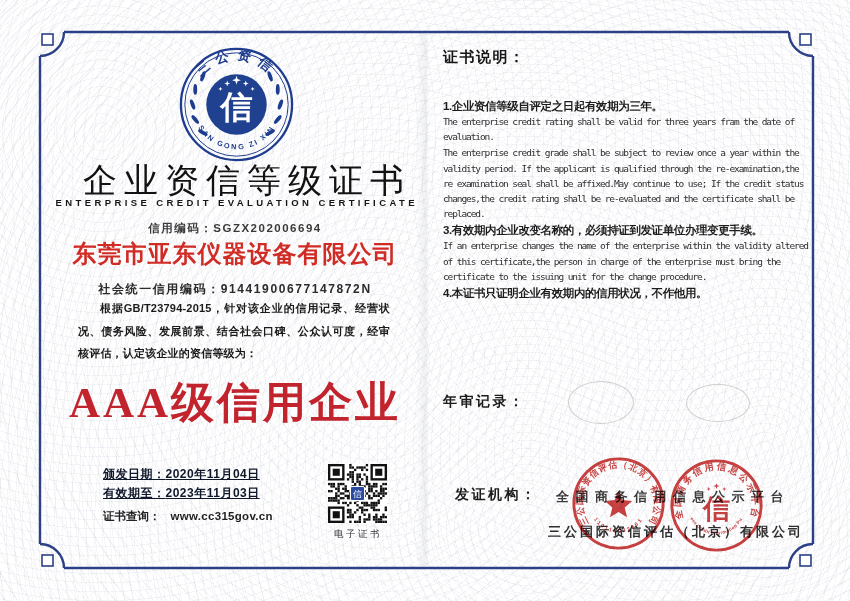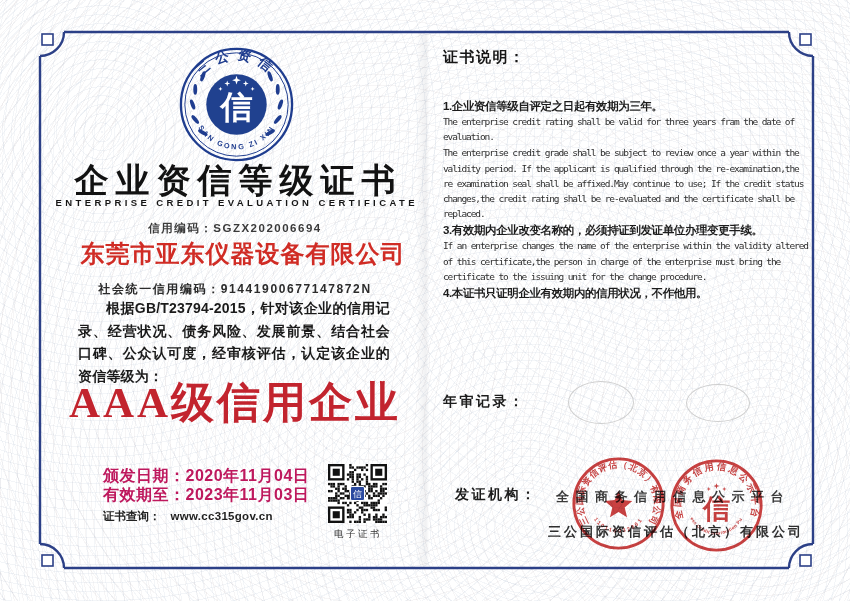--- a/index.html
+++ b/index.html
@@ -16,38 +16,38 @@
       repeating-radial-gradient(circle at 78% 30%, rgba(170,185,205,.12) 0 1px, transparent 1px 10px),
       repeating-radial-gradient(circle at 62% 88%, rgba(170,185,205,.13) 0 1px, transparent 1px 8px),
       repeating-radial-gradient(circle at 90% 75%, rgba(185,175,180,.12) 0 1px, transparent 1px 9px);
   }
   .fold{position:absolute;left:416px;top:34px;width:22px;height:532px;
     background:linear-gradient(90deg,rgba(255,255,255,0) 0%,rgba(110,115,130,.10) 45%,rgba(255,255,255,0) 60%);}
   svg.frame{position:absolute;inset:0;z-index:1;pointer-events:none;}
   .abs{position:absolute;z-index:2;}
   
   .logo{left:178px;top:46px;width:117px;height:117px;}
-  .title{left:40px;top:158px;width:390px;text-align:center;
+  .title{left:40px;top:158px;width:390px;text-align:left;
     font-family:"Liberation Serif","DejaVu Serif",serif;
-    font-size:34px;font-weight:bold;color:#121212;letter-spacing:7px;text-indent:7px;white-space:nowrap;}
+    font-size:34px;font-weight:normal;color:#121212;letter-spacing:7px;text-indent:7px;white-space:nowrap;padding-left:36px;}
   .subtitle{left:40px;top:197px;width:390px;text-align:center;
     font-size:9.5px;font-weight:bold;color:#151515;letter-spacing:3.4px;text-indent:3.4px;white-space:nowrap;}
   .credit-code{left:40px;top:221px;width:390px;text-align:center;
     font-size:11.5px;font-weight:bold;color:#3a3a3a;letter-spacing:1.5px;}
   .company{left:40px;top:238px;width:390px;text-align:center;
-    font-size:24px;font-weight:800;color:#d02c25;letter-spacing:1px;white-space:nowrap;margin-left:8px;}
+    font-size:24px;font-weight:800;color:#d02c25;letter-spacing:1px;white-space:nowrap;}
   .social-code{left:40px;top:281px;width:390px;text-align:center;
     font-size:12px;font-weight:bold;color:#2b2b2b;letter-spacing:1.6px;white-space:nowrap;}
   .paragraph{left:78px;top:297px;width:312px;
-    font-size:14px;font-weight:600;line-height:22.5px;color:#1a1a1a;
+    font-size:11px;font-weight:600;line-height:22.5px;color:#1a1a1a;
     text-align:justify;text-indent:2em;letter-spacing:.2px;}
   .rating{left:40px;top:374px;width:390px;text-align:center;
     font-family:"Liberation Serif","DejaVu Serif",serif;
     font-size:43px;font-weight:800;color:#c2242e;letter-spacing:3px;white-space:nowrap;}
-  .kv{font-size:16px;font-weight:bold;color:#be185d;letter-spacing:.5px;white-space:nowrap;}
+  .kv{font-size:12px;font-weight:bold;color:#0f172a;letter-spacing:.5px;white-space:nowrap;text-decoration:underline;}
   .issue-date{left:103px;top:466px;}
   .valid-until{left:103px;top:485px;}
   .query{left:103px;top:509px;font-weight:bold;font-size:11.5px;color:#222;white-space:nowrap;}
   .query .url{margin-left:10px;font-weight:600;color:#1f1f1f;letter-spacing:.3px;}
   .qr-wrap{left:328px;top:464px;width:59px;height:59px;}
   .qr-emblem{position:absolute;left:22px;top:22px;width:15px;height:15px;background:#2b4aa0;
     border:1px solid #fff;border-radius:2px;color:#fff;font-size:9px;line-height:15px;text-align:center;
     box-sizing:border-box;font-family:"Liberation Serif",serif;}
   .qr-caption{left:318px;top:528px;width:80px;text-align:center;
     font-family:"Liberation Serif","DejaVu Serif",serif;

